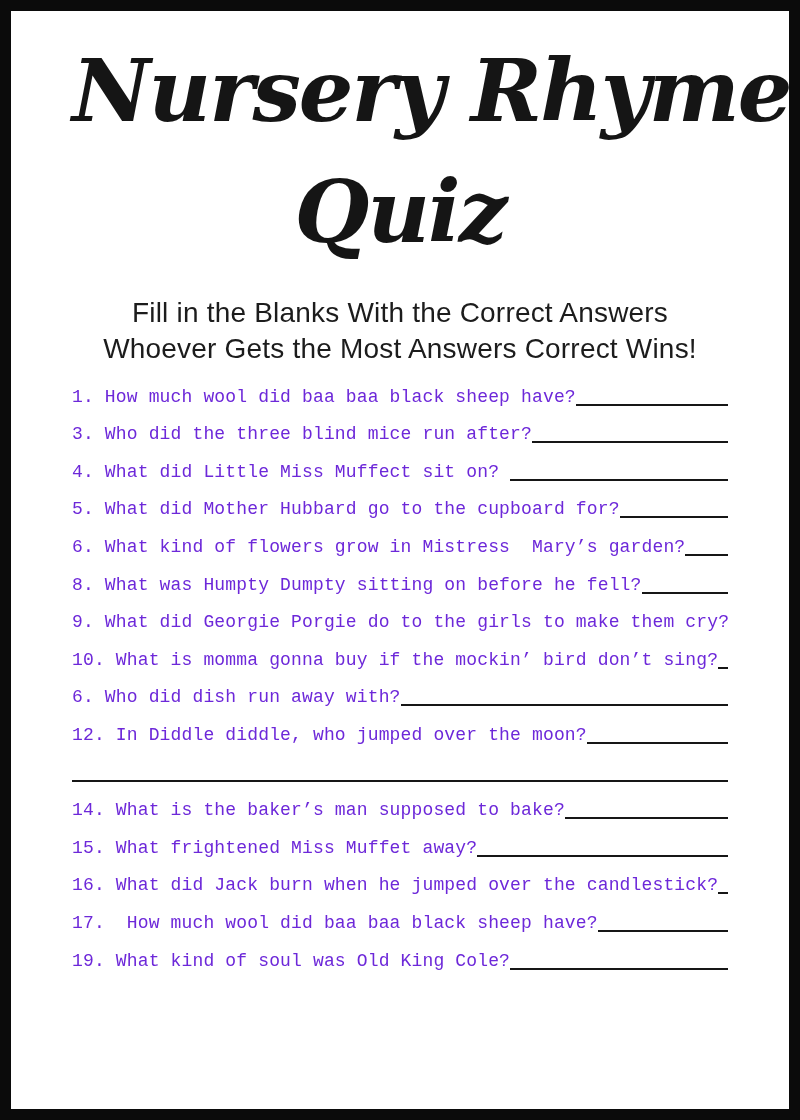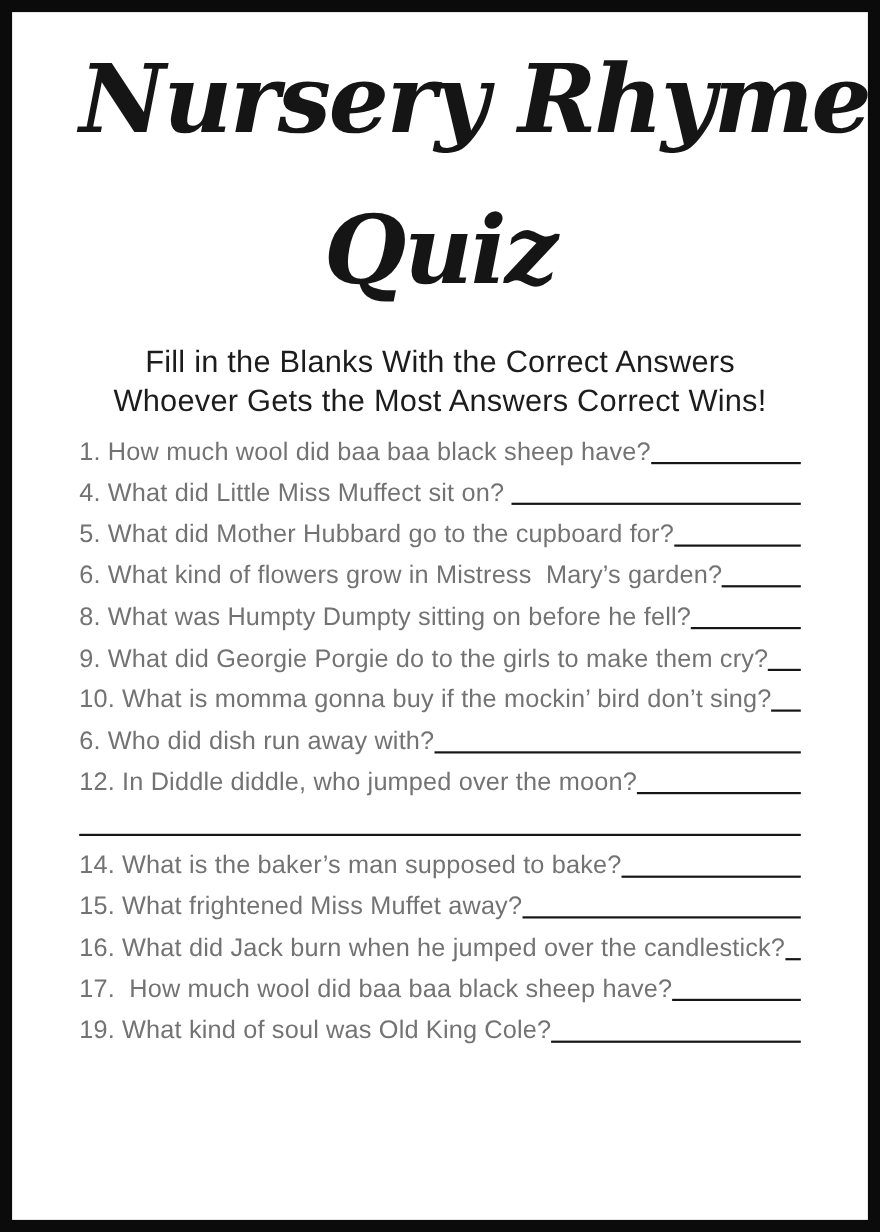--- a/index.html
+++ b/index.html
@@ -28,21 +28,21 @@
     font-style: italic;
     font-weight: 700;
     font-size: 86px;
     line-height: 120px;
     color: #151515;
     letter-spacing: -2px;
     white-space: nowrap;
   }
   .title-line.second {
     line-height: 118px;
-    margin-top: 18px;
+    margin-top: 2px;
   }
 
   .subtitle {
     margin-top: 24px;
     text-align: center;
     color: #1c1c1c;
   }
   .subtitle-line {
     font-size: 28px;
     line-height: 36px;
@@ -55,25 +55,26 @@
     margin-top: 6px;
   }
   .question-row {
     display: flex;
     align-items: flex-end;
     height: 37.6px;
     box-sizing: border-box;
     padding-bottom: 5px;
   }
   .q-text {
-    font-size: 23px;
+    font-size: 18px;
     line-height: 1;
-    color: #737373;
+    color: #6d28d9;
     letter-spacing: 0.15px;
     white-space: pre; 
+    font-family: Liberation Mono, monospace;
   }
   .answer-line {
     flex: 1;
     height: 0;
     border-bottom: 2px solid #161616;
     margin-bottom: 0px;
   }
 </style>
 </head>
 <body>
@@ -84,20 +85,24 @@
   <div class="title-line second">Quiz</div>
 
   <div class="subtitle">
     <div class="subtitle-line">Fill in the Blanks With the Correct Answers</div>
     <div class="subtitle-line">Whoever Gets the Most Answers Correct Wins!</div>
   </div>
 
   <div class="questions">
     <div class="question-row">
       <span class="q-text">1. How much wool did baa baa black sheep have?</span>
+      <span class="answer-line"></span>
+    </div>
+    <div class="question-row">
+      <span class="q-text">3. Who did the three blind mice run after?</span>
       <span class="answer-line"></span>
     </div>
     <div class="question-row">
       <span class="q-text">4. What did Little Miss Muffect sit on? </span>
       <span class="answer-line"></span>
     </div>
     <div class="question-row">
       <span class="q-text">5. What did Mother Hubbard go to the cupboard for?</span>
       <span class="answer-line"></span>
     </div>

